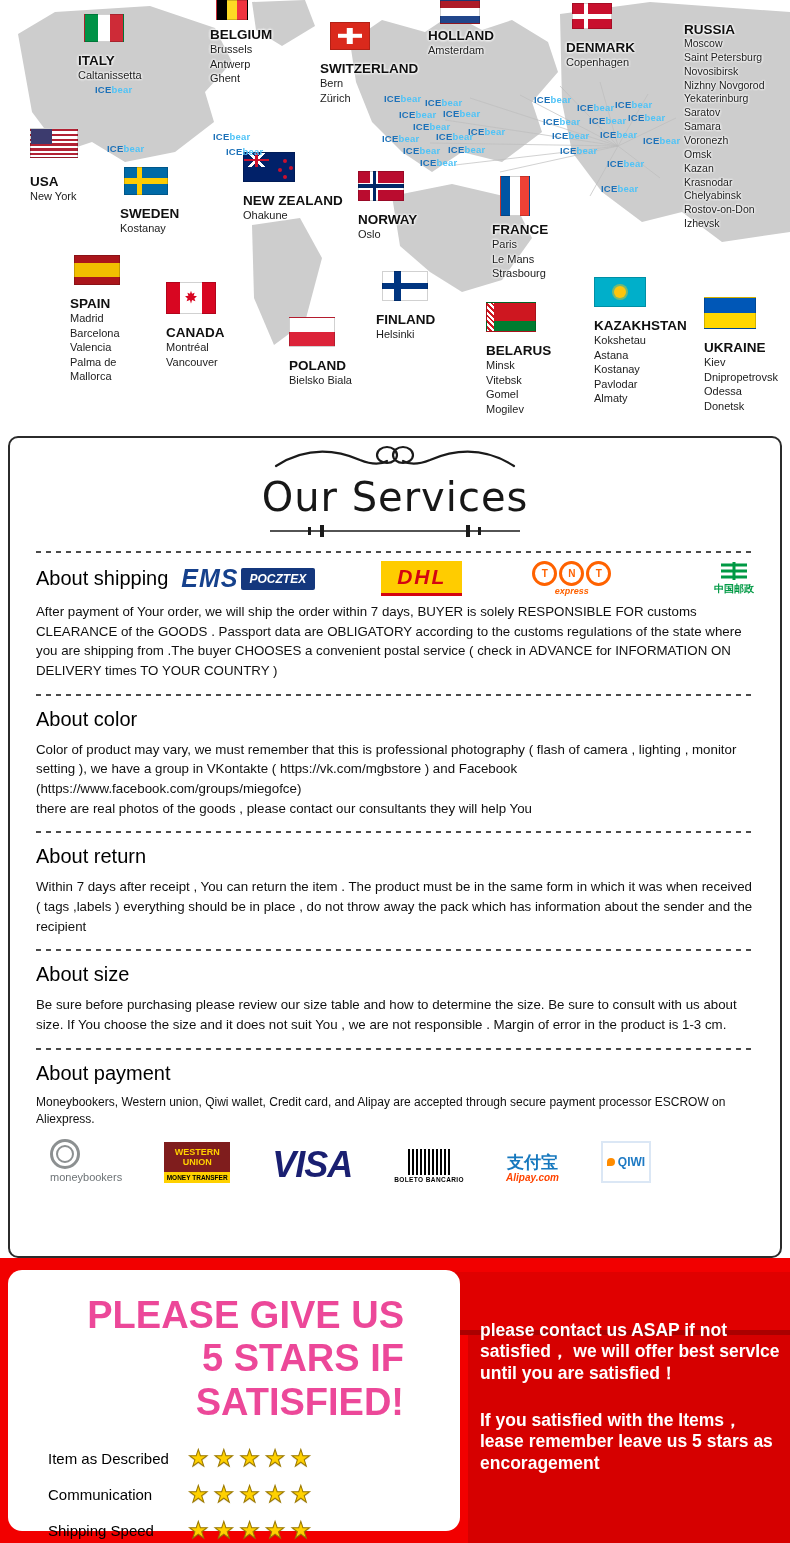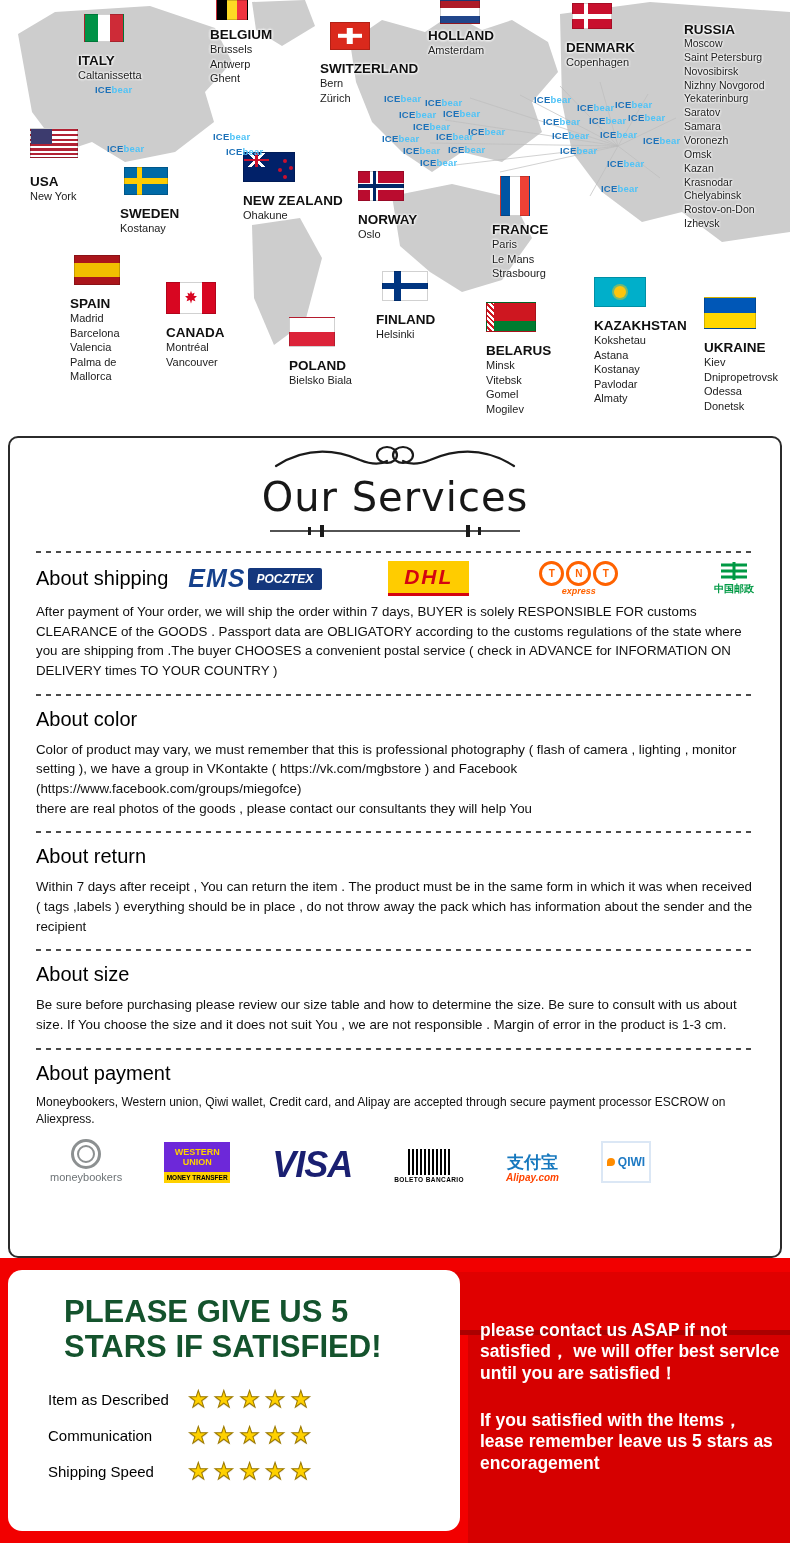--- a/index.html
+++ b/index.html
@@ -74,64 +74,64 @@
   
   .services { position:absolute; left:8px; top:436px; width:774px; height:822px; box-sizing:border-box;
               border:2px solid #2b2b2b; border-radius:10px; background:#fff; padding:2px 26px 0; }
   .ornament, .title-rule { display:block; margin:0 auto; }
   .svc-title { text-align:center; font-family:"DejaVu Sans", sans-serif; font-weight:400;
                font-size:40px; color:#171717; margin:0 0 4px; letter-spacing:1px; }
   .svc h3 { font-size:20px; font-weight:500; color:#000; margin:12px 0 9px; }
   .svc p  { font-size:13.3px; color:#101010; line-height:1.48; margin:0 0 8px; white-space:pre-line; }
   .dashes { height:2px; margin:13px 0 6px;
             background:repeating-linear-gradient(90deg,#4a4a4a 0 5px,transparent 5px 10px); }
-  .heading-row { display:flex; align-items:center; gap:14px; margin:8px 0 6px;justify-content:space-between; }
+  .heading-row { display:flex; align-items:center; gap:7px; margin:8px 0 6px;justify-content:space-between; }
   .heading-row h3 { margin:0; white-space:nowrap; }
   .ship-logos { display:flex; align-items:center; flex:1; }
   .ems { color:#16418c; font-style:italic; font-weight:bold; font-size:25px; letter-spacing:1px; margin-left:6px; }
   .pocztex { background:#14377d; color:#fff; font-style:italic; font-weight:bold; font-size:12px;
              padding:4px 9px; border-radius:2px; margin-left:2px; }
   .dhl { background:#ffcc00; color:#d40511; font-style:italic; font-weight:900; font-size:21px;
          padding:4px 16px; letter-spacing:2px; margin-left:66px; border-bottom:3px solid #d40511; }
   .tnt { display:flex; flex-direction:column; align-items:center; margin-left:70px; }
   .tnt-circles { display:flex; gap:2px; }
   .tnt-letter { width:19px; height:19px; border:3px solid #ff6200; border-radius:50%; color:#ff6200;
                 font-weight:bold; font-size:10px; display:flex; align-items:center; justify-content:center; }
   .tnt-sub { font-size:9px; color:#ff6200; font-style:italic; font-weight:bold; }
   .cnpost { margin-left:auto; display:flex; flex-direction:column; align-items:center; gap:1px; }
   .cnpost-text { font-size:10px; color:#009944; font-weight:bold; }
   .pay-logos { display:flex; align-items:flex-end; gap:42px; margin:10px 0 0 14px; }
-  .mb { display:flex; flex-direction:column; align-items:center; gap:2px; }
+  .mb { display:flex; flex-direction:column; align-items:flex-start; gap:2px; }
   .mb-icon { width:24px; height:24px; border:3px solid #8c9091; border-radius:50%; position:relative; }
   .mb-icon::before { content:""; position:absolute; inset:3px; border:2px solid #8c9091; border-radius:50%; }
   .mb-text { font-size:11px; color:#6d7376; }
   .wu { display:flex; flex-direction:column; width:66px; }
-  .wu-top { background:#6d28d9; color:#ffd100; font-weight:bold; font-size:9px; text-align:center;
+  .wu-top { background:#7f1d1d; color:#ffd100; font-weight:bold; font-size:9px; text-align:center;
             padding:5px 2px; line-height:1.15; }
   .wu-bottom { background:#ffd100; color:#000; font-weight:bold; font-size:6.5px; text-align:center; padding:2px; }
   .visa { color:#1a1f71; font-style:italic; font-weight:900; font-size:36px; letter-spacing:-1px; line-height:1; }
   .boleto { display:flex; flex-direction:column; align-items:center; gap:1px; }
   .barcode { width:42px; height:26px; background:repeating-linear-gradient(90deg,#000 0 2px,transparent 2px 4px); }
   .boleto-text { font-size:6.5px; font-weight:bold; letter-spacing:.4px; color:#000; }
   .alipay { display:flex; flex-direction:column; align-items:center; }
   .alipay-cn { color:#1678be; font-size:17px; font-weight:bold; line-height:1.1; }
   .alipay-sub { color:#ff4400; font-size:10px; font-style:italic; font-weight:bold; }
   .qiwi { width:46px; height:38px; background:#fff; border:2px solid #dbe7f5; display:flex; align-items:center;
           justify-content:center; color:#1e7ac4; font-weight:bold; font-size:12px; gap:3px; }
   .qiwi::before { content:""; width:8px; height:8px; background:#ff8c00; border-radius:50% 50% 50% 0; }
 
   
   .footer { position:absolute; left:0; top:1258px; width:790px; height:285px; background:#f20000; }
   .gift-lid  { position:absolute; left:452px; top:14px; width:338px; height:58px; background:#e00000;
                border-bottom:5px solid #aa0000; }
   .gift-body { position:absolute; left:468px; top:77px; width:322px; height:208px; background:#d60000; }
   .rating-panel { position:absolute; left:8px; top:12px; width:452px; height:261px; background:#fff;
                   border-radius:14px; }
-  .headline { width:340px; margin:24px auto 20px; color:#14532d; font-weight:bold; font-size:31px;
-              line-height:1.14; text-align:left; }
+  .headline { width:340px; margin:24px auto 20px; color:#ec4899; font-weight:bold; font-size:38px;
+              line-height:1.14; text-align:right; }
   .rating-row { display:flex; align-items:center; margin:6px 0 6px 40px; height:30px; }
   .rating-label { width:140px; font-size:15px; color:#000; }
   .stars { font-size:23px; color:#ffd100; letter-spacing:5px; -webkit-text-stroke:1px #9a7800;
            text-shadow:0 1px 1px rgba(120,80,0,.4); line-height:1; }
   .footer-messages { position:absolute; left:480px; top:62px; width:300px; color:#fff; font-weight:bold;
                      font-size:17.5px; line-height:1.22; }
   .footer-messages p { margin:0 0 26px; }
 </style>
 </head>
 <body>

